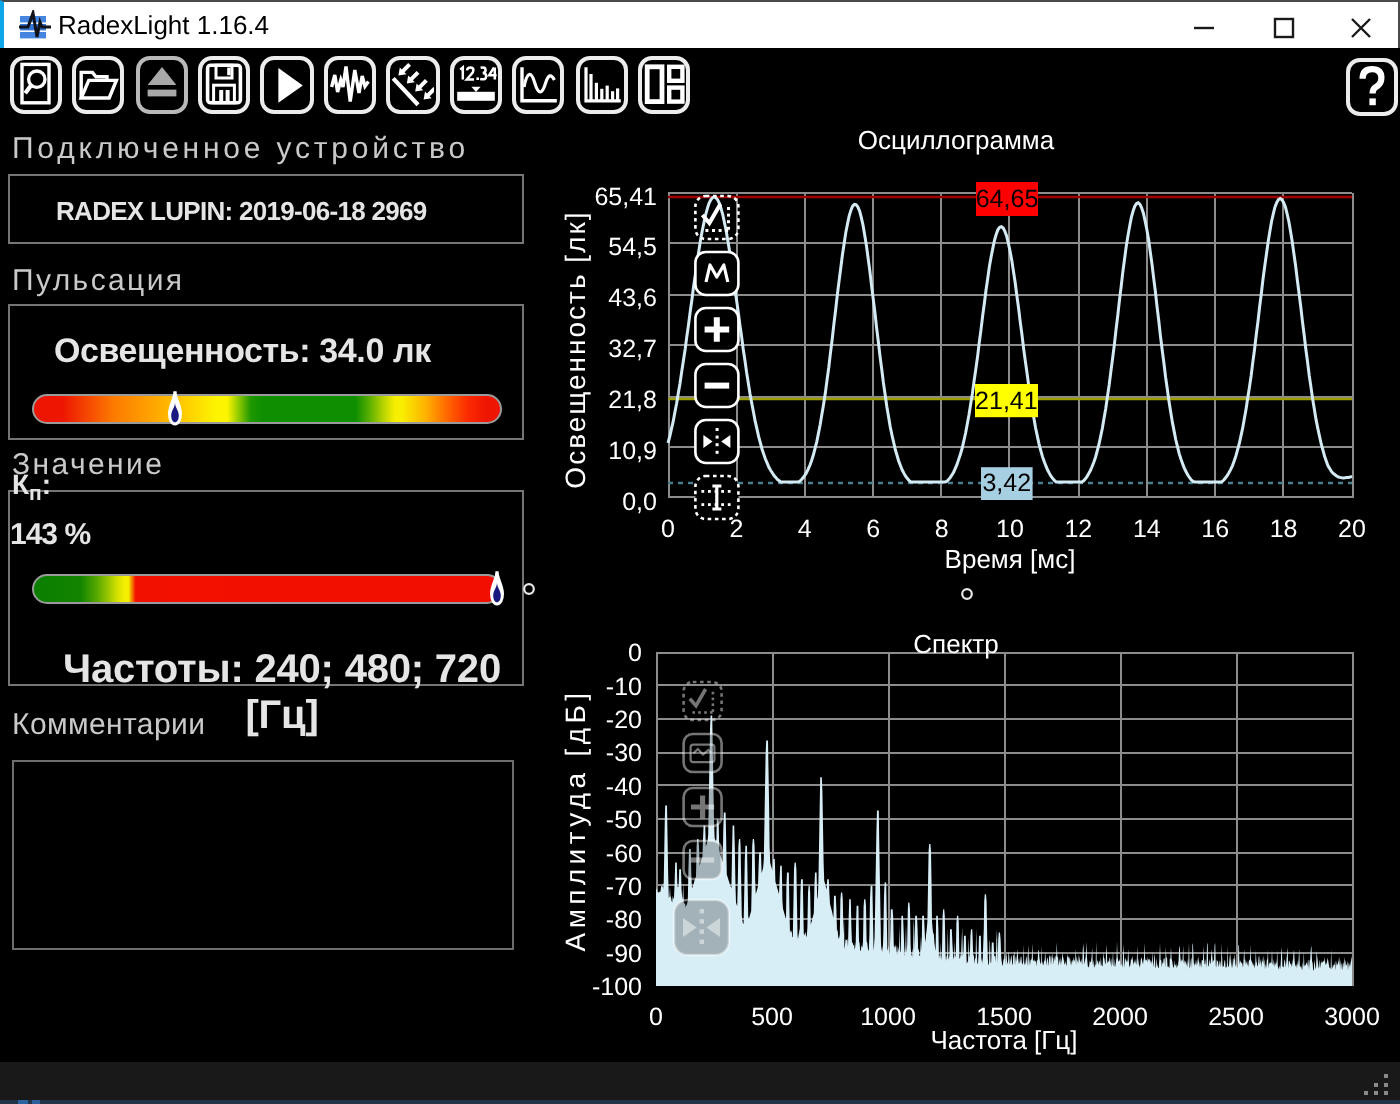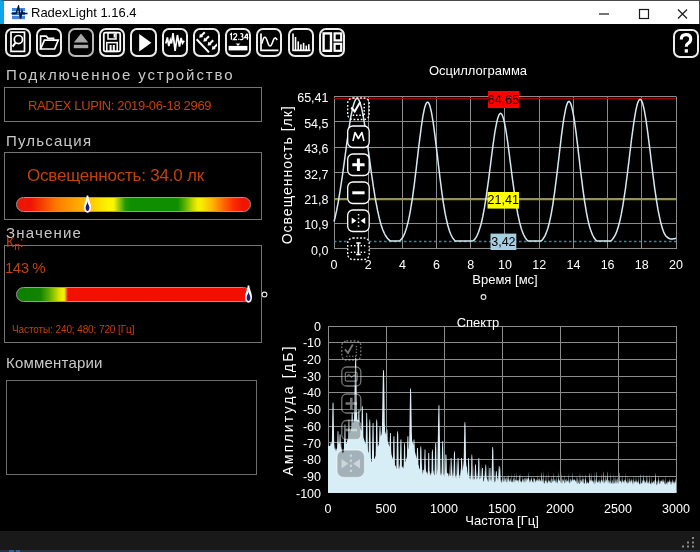--- a/index.html
+++ b/index.html
@@ -1,26 +1,26 @@
 <!DOCTYPE html>
 <html><head><meta charset="utf-8"><style>
 *{margin:0;padding:0;box-sizing:border-box}
 html,body{width:700px;height:552px;background:#000;overflow:hidden;
  font-family:"Liberation Sans",sans-serif;position:relative}
 .abs{position:absolute}
 #titlebar{position:absolute;left:0;top:0;width:700px;height:24px;background:#fff;
- border-top:1px solid #4a4a4a;border-left:4px solid #0ea5e9;border-right:1px solid #4a4a4a}
+ border-top:1px solid #4a4a4a;border-left:2px solid #0ea5e9;border-right:1px solid #4a4a4a}
 #title{position:absolute;left:27px;top:4px;font-size:13px;color:#000}
 .wbtn{position:absolute;top:0;width:40px;height:24px}
 #toolbar{position:absolute;left:0;top:24px;width:700px;height:38px;background:#000}
 .tbtn{position:absolute;top:4px;width:26.3px;height:28.5px;border:2px solid #ececec;
  border-radius:7px;background:#000;display:flex;align-items:center;justify-content:center}
 .seclabel{position:absolute;color:#c9c9c9;font-size:15px;line-height:15px}
 .panelbox{position:absolute;left:4px;width:258px;border:1px solid #757575;background:#000}
-.bwhite{color:#c2410c;font-weight:normal;position:absolute}
+.bwhite{color:#e5e5e5;font-weight:bold;position:absolute}
 .gbar{position:absolute;left:16px;width:234.5px;height:15px;border-radius:7.5px;
  border:1px solid #9a9a9a}
 </style></head>
 <body>
 <div id="titlebar">
  <svg class="abs" style="left:7px;top:4px" width="17" height="16" viewBox="0 0 17 16">
   <rect x="1" y="3" width="13" height="3.2" fill="#4585e0"></rect>
   <rect x="1" y="7" width="13" height="3.2" fill="#3575d2"></rect>
   <rect x="1" y="11" width="13" height="3.2" fill="#4585e0"></rect>
   <path d="M0.5,8.5 H5 L7.5,1.5 L9.5,13.5 L11,6 L12,8.5 H16.5" fill="none" stroke="#10121c" stroke-width="1.5"></path>
@@ -154,21 +154,21 @@
 <div class="panelbox" style="top:245px;height:98px"></div>
 <div class="bwhite" style="left:6px;top:234px;font-size:14px">К<span style="font-size:10.5px;vertical-align:-3px">п</span>:</div>
 <div class="bwhite" style="left:5px;top:259px;width:258px;text-align:left;font-size:15px;letter-spacing:-0.5px">143 %</div>
 <div class="gbar" style="top:287px;background:linear-gradient(to right,
  #0b7e00 0%,#128400 10%,#56a800 13.5%,#9cc800 16%,#d8e200 18%,#f4ee00 19.5%,
  #f4ee00 20.3%,#f21000 21.8%,#f20e00 100%)"></div>
 <svg style="position:absolute;left:243.1px;top:285.2px" width="11" height="19" viewBox="0 0 11 19">
     <path d="M5.5,0.6 C5.5,4.5 2.8,7.6 2.8,11.8 C2.8,14.8 3.9,16.9 5.5,16.9 C7.1,16.9 8.2,14.8 8.2,11.8 C8.2,7.6 5.5,4.5 5.5,0.6 Z" fill="#ffffff" stroke="#fff" stroke-width="1.6"></path>
     <path d="M5.5,6.2 C5.5,8.8 3.6,10.3 3.6,12.6 C3.6,14.9 4.5,16.1 5.5,16.1 C6.5,16.1 7.4,14.9 7.4,12.6 C7.4,10.3 5.5,8.8 5.5,6.2 Z" fill="#191980"></path>
   </svg>
-<div class="bwhite" style="left:12px;top:324px;width:258px;font-size:10px;letter-spacing:-0.1px">Частоты: 240; 480; 720 [Гц]</div>
+<div class="bwhite" style="left:12px;top:324px;width:258px;text-align:center;font-size:20px;letter-spacing:-0.1px">Частоты: 240; 480; 720 [Гц]</div>
 
 <div class="seclabel" style="left:6px;top:355px;letter-spacing:0.2px">Комментарии</div>
 <div class="panelbox" style="left:6px;top:380px;width:251px;height:95px;border-color:#6d6d6d"></div>
 
 <div class="abs" style="left:0;top:531px;width:700px;height:19px;background:#191919"></div>
 <div class="abs" style="left:0;top:550px;width:700px;height:2px;background:#233449"></div>
 <div class="abs" style="left:9px;top:550px;width:5px;height:2px;background:#2b62a0"></div>
 <div class="abs" style="left:16px;top:550px;width:4px;height:2px;background:#2e5f9a"></div>
 <svg class="abs" style="left:681px;top:536px" width="15" height="12">
  <g fill="#8a8a8a">

